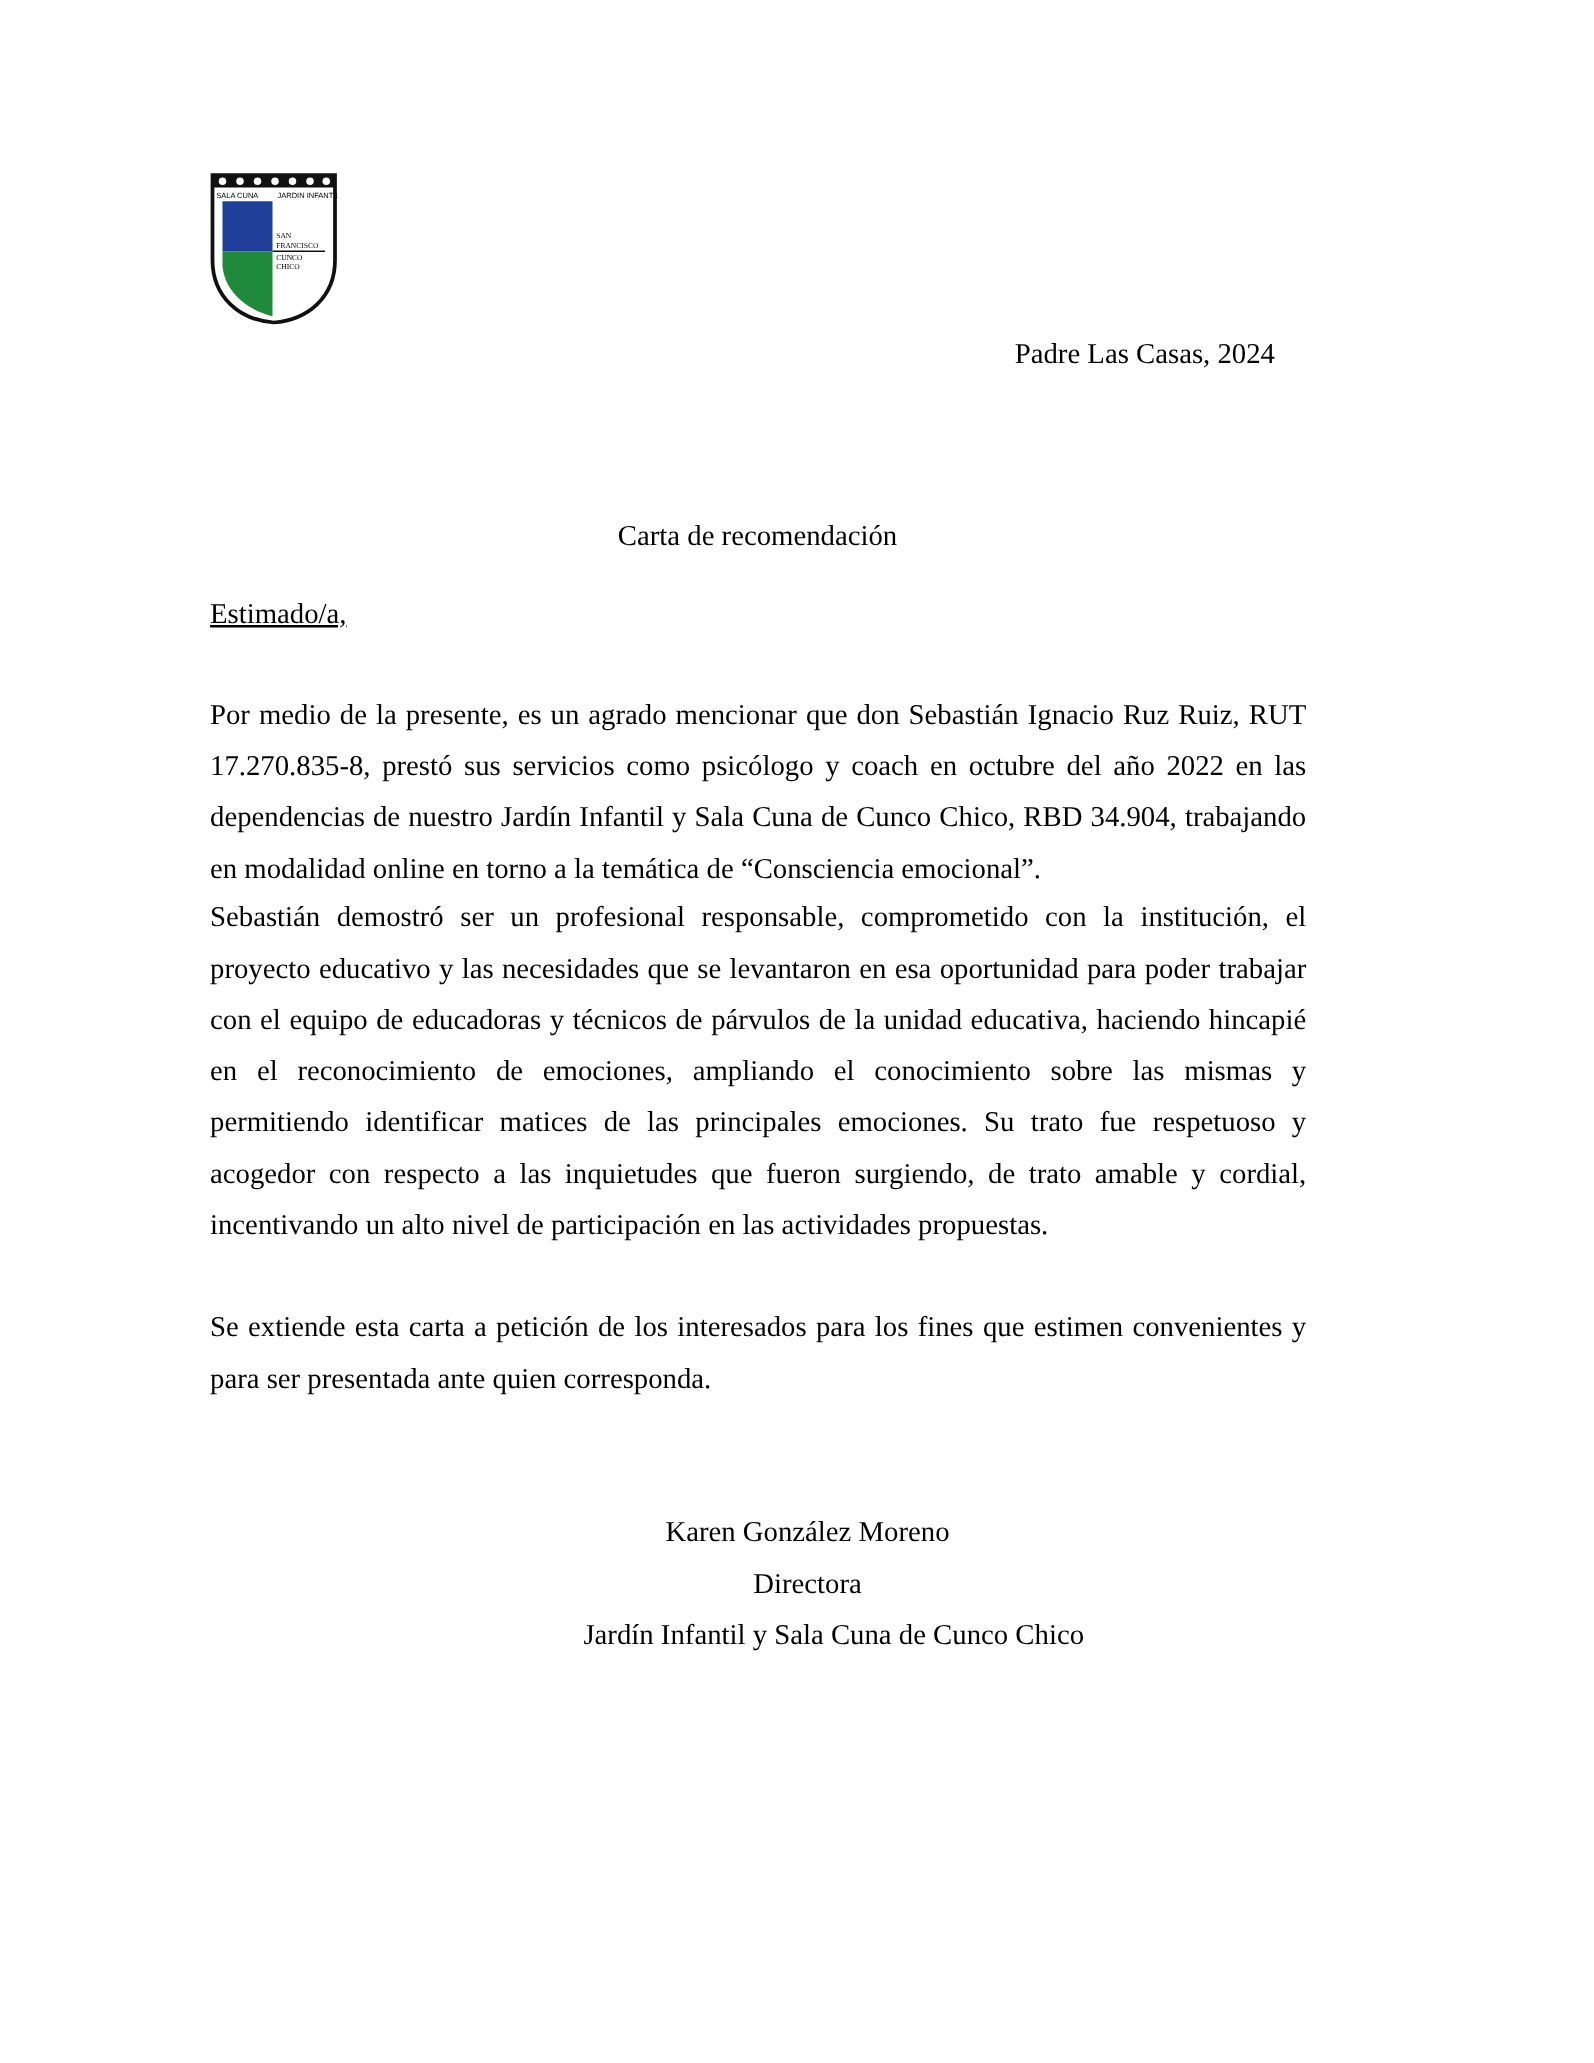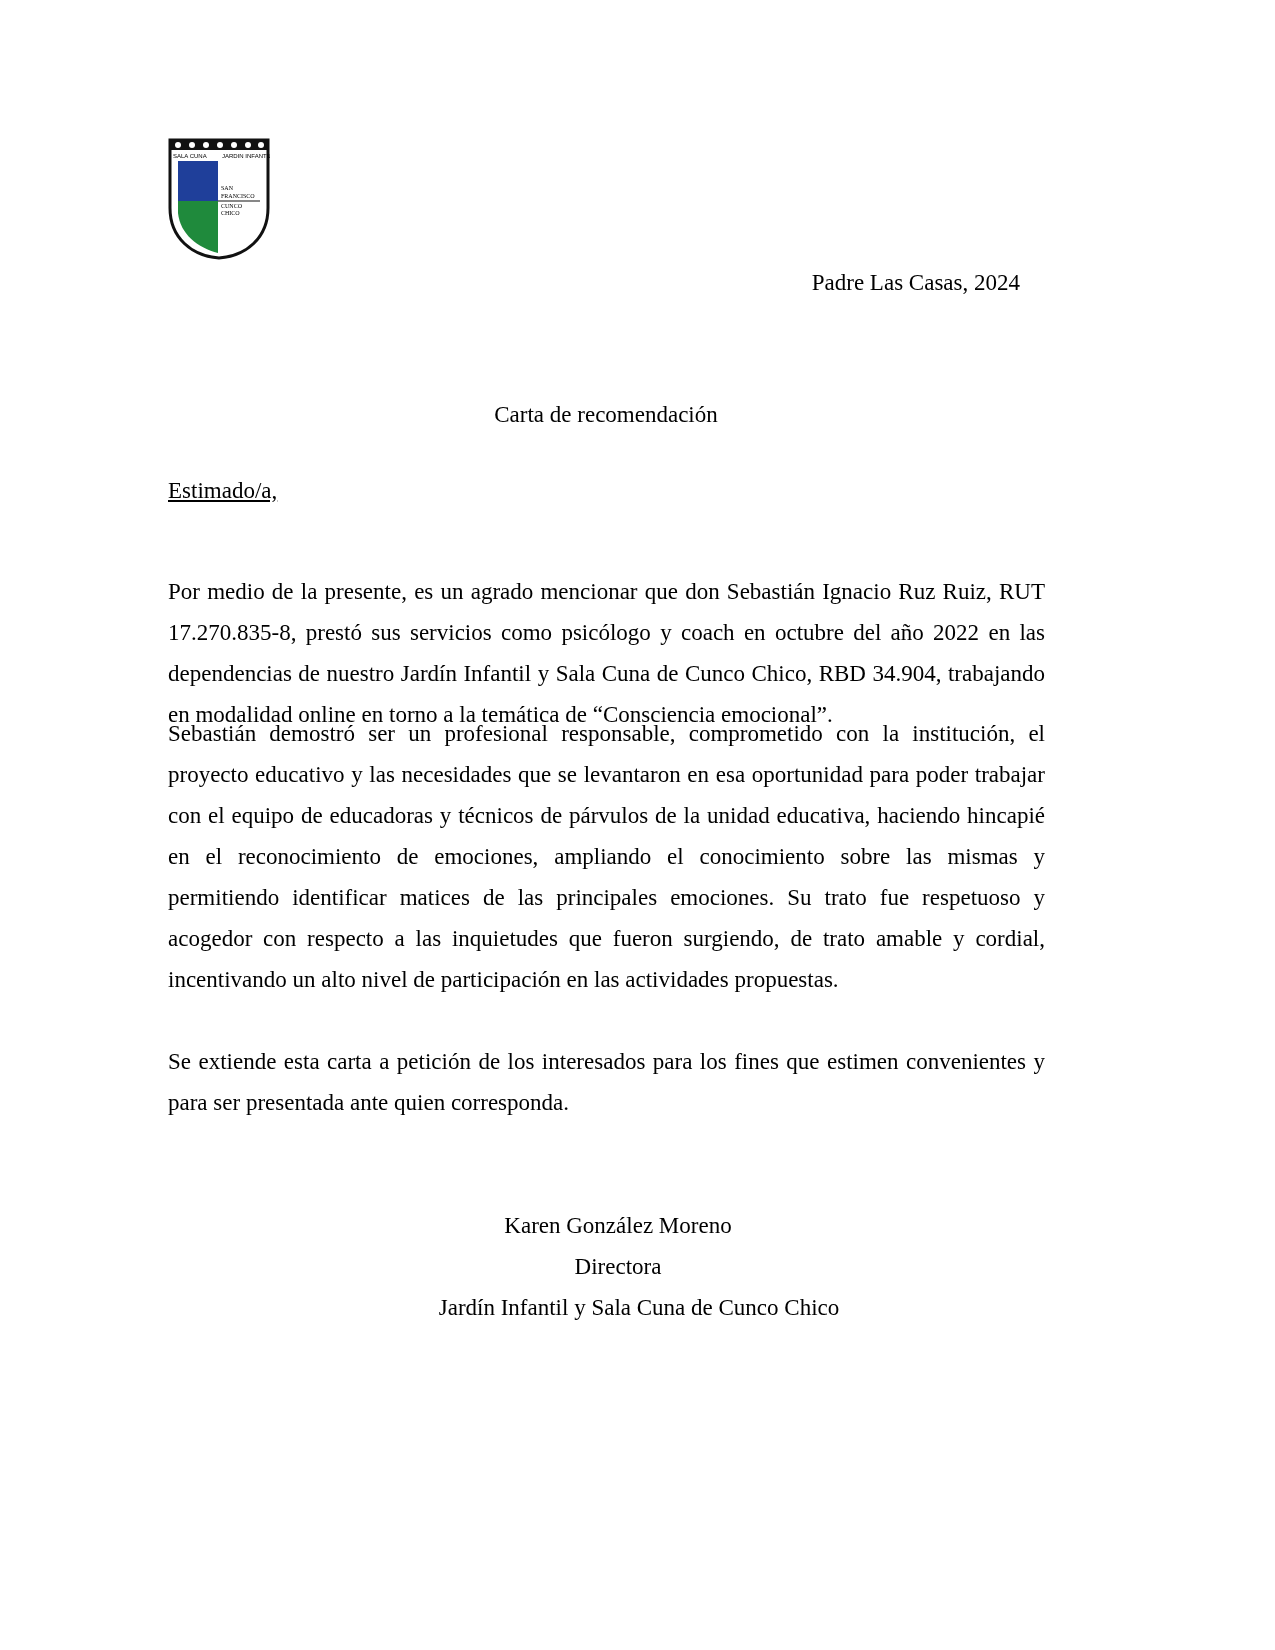--- a/index.html
+++ b/index.html
@@ -1,28 +1,28 @@
 <!DOCTYPE html>
 <html><head>
 <meta charset="utf-8">
 <style>
   html, body { margin: 0; padding: 0; background: #ffffff; }
   body { width: 1275px; height: 1650px; position: relative; overflow: hidden;
          font-family: "Liberation Serif", "DejaVu Serif", serif; color: #000; }
   .page { position: absolute; left: 0; top: 0; width: 1275px; height: 1456px; }
   .logo { position: absolute; left: 168px; top: 138px; width: 102px; height: 122px; }
   .place-date { position: absolute; left: 0; width: 1020px; top: 270px; text-align: right; font-size: 23px; }
-  .title { position: absolute; left: 0; width: 1212px; top: 402px; text-align: center; font-size: 23px; }
+  .title { position: absolute; left: 0; width: 1212px; top: 416px; text-align: center; font-size: 23px; }
   .greeting { position: absolute; left: 168px; top: 478px; font-size: 23px; text-decoration: underline; }
   .para { position: absolute; left: 168px; width: 877px; font-size: 23px; line-height: 41px;
           text-align: justify; }
-  .p1 { top: 571px; }
+  .p1 { top: 551px; }
   .p2 { top: 713px; }
   .p3 { top: 1041px; }
-  .sig { position: absolute; left: 12px; width: 1212px; text-align: center; font-size: 23px; }
+  .sig { position: absolute; left: 0; width: 1212px; text-align: center; font-size: 23px; padding-left: 40px; }
   .sig-name { top: 1213px; }
   .sig-role { top: 1254px; }
   .sig-inst { top: 1295px; margin-left: 21px; }
 </style>
 </head>
 <body>
 
 <div class="page">
 
   <svg class="logo" viewBox="0 0 102 122">

